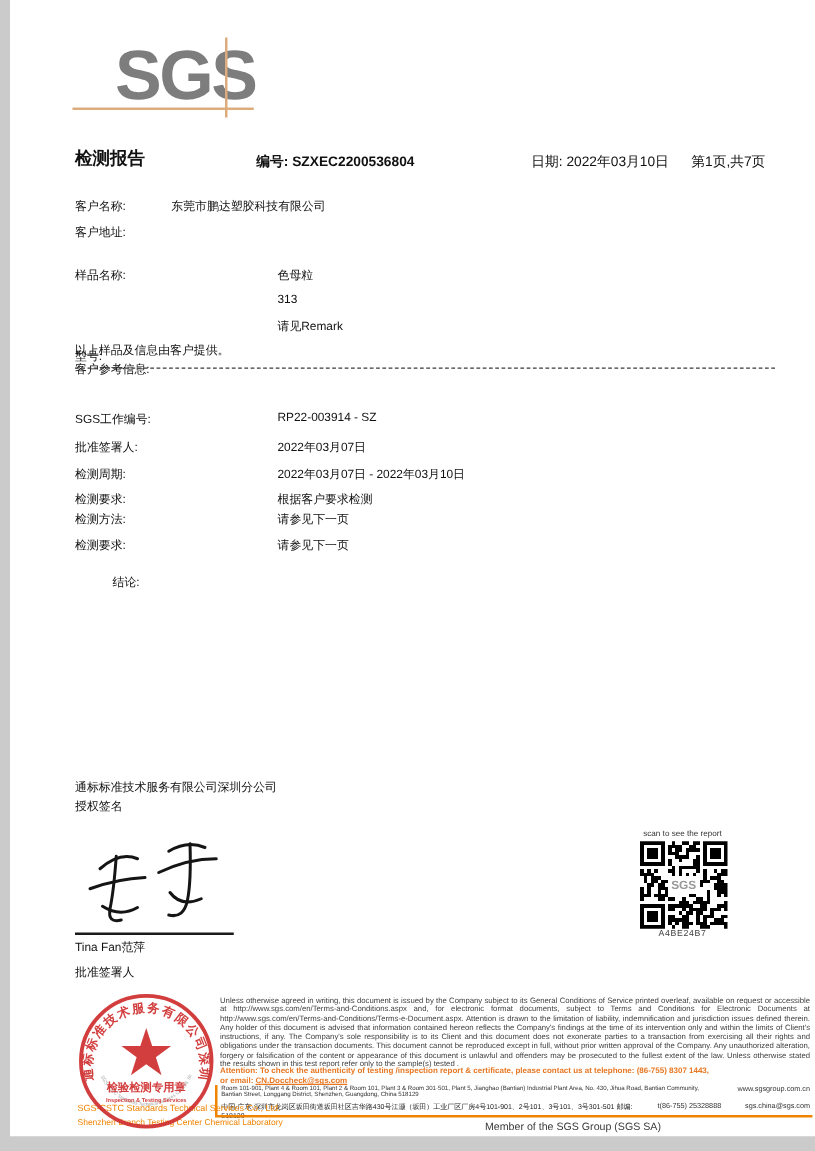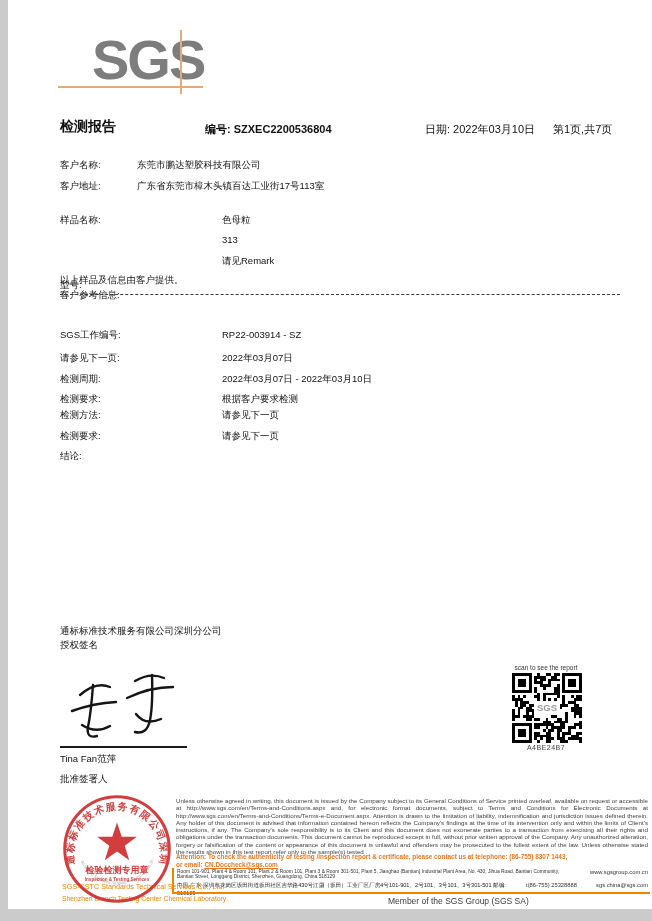--- a/index.html
+++ b/index.html
@@ -50,49 +50,48 @@
   <div class="abs tan-v" style="left:180px;top:30px;height:64px;"></div>
 
   <div class="abs doc-title" style="left:60px;top:118px;">检测报告</div>
   <div class="abs hdr-meta" style="left:205px;top:122px;font-weight:bold;">编号: SZXEC2200536804</div>
   <div class="abs hdr-meta" style="left:425px;top:122px;">日期: 2022年03月10日</div>
   <div class="abs hdr-meta" style="left:553px;top:122px;">第1页,共7页</div>
 
   <span class="lbl" style="top:159px;">客户名称:</span>
   <span class="val" style="left:137px;top:159px;">东莞市鹏达塑胶科技有限公司</span>
   <span class="lbl" style="top:180px;">客户地址:</span>
-  <span class="val" style="left:137px;top:180px;">广东省东莞市樟木头镇百达工业街17号113室</span>
 
   <span class="lbl" style="top:214px;text-align:right;">样品名称:</span>
   <span class="val" style="left:222px;top:214px;">色母粒</span>
   <span class="lbl" style="top:234px;margin-top:45px;">型号:</span>
   <span class="val" style="left:222px;top:234px;">313</span>
   <span class="lbl" style="top:255px;margin-top:34px;">客户参考信息:</span>
   <span class="val" style="left:222px;top:255px;">请见Remark</span>
   <span class="lbl" style="top:274px;">以上样品及信息由客户提供。</span>
 
   <div class="abs dashed" style="left:60px;top:294px;width:560px;"></div>
 
   <span class="lbl" style="top:329px;">SGS工作编号:</span>
   <span class="val" style="left:222px;top:329px;">RP22-003914 - SZ</span>
-  <span class="lbl" style="top:352px;">请参见下一页:</span>
+  <span class="lbl" style="top:352px;">批准签署人:</span>
   <span class="val" style="left:222px;top:352px;">2022年03月07日</span>
   <span class="lbl" style="top:373px;">检测周期:</span>
   <span class="val" style="left:222px;top:373px;">2022年03月07日 - 2022年03月10日</span>
   <span class="lbl" style="top:393px;">检测要求:</span>
   <span class="val" style="left:222px;top:393px;">根据客户要求检测</span>
   <span class="lbl" style="top:409px;">检测方法:</span>
   <span class="val" style="left:222px;top:409px;">请参见下一页</span>
   <span class="lbl" style="top:430px;">检测要求:</span>
   <span class="val" style="left:222px;top:430px;">请参见下一页</span>
 
-  <span class="lbl" style="top:450px;">结论:</span>
+  <span class="lbl" style="top:460px;margin-left:30px;">结论:</span>
 
   <div class="abs sig-company" style="left:60px;top:623px;">通标标准技术服务有限公司深圳分公司</div>
-  <div class="abs sig-company" style="left:60px;top:638px;font-family:Liberation Mono, monospace;">授权签名</div>
+  <div class="abs sig-company" style="left:60px;top:638px;">授权签名</div>
 
   <svg class="abs" style="left:62px;top:665px;" width="140" height="80" viewBox="0 0 140 80">
     <g fill="none" stroke="#151515" stroke-width="2.4" stroke-linecap="round">
       <path d="M18,30 q16,-14 30,-8"></path>
       <path d="M10,46 q22,-8 44,-9"></path>
       <path d="M31,20 q-2,28 -5,42 q-2,12 9,9"></path>
       <path d="M20,60 q14,9 28,1"></path>
       <path d="M73,16 q15,-9 29,-3"></path>
       <path d="M65,33 q23,-11 46,-11"></path>
       <path d="M90,10 q1,30 -2,45 q-3,15 -15,12"></path>

